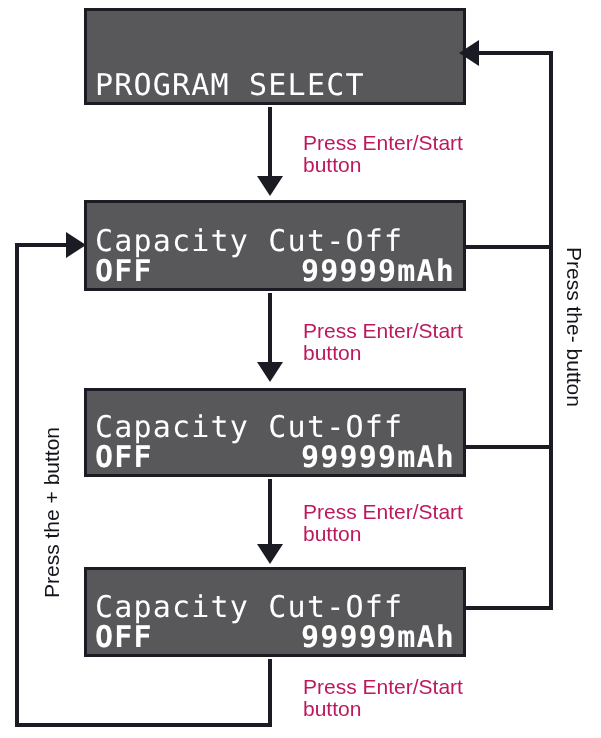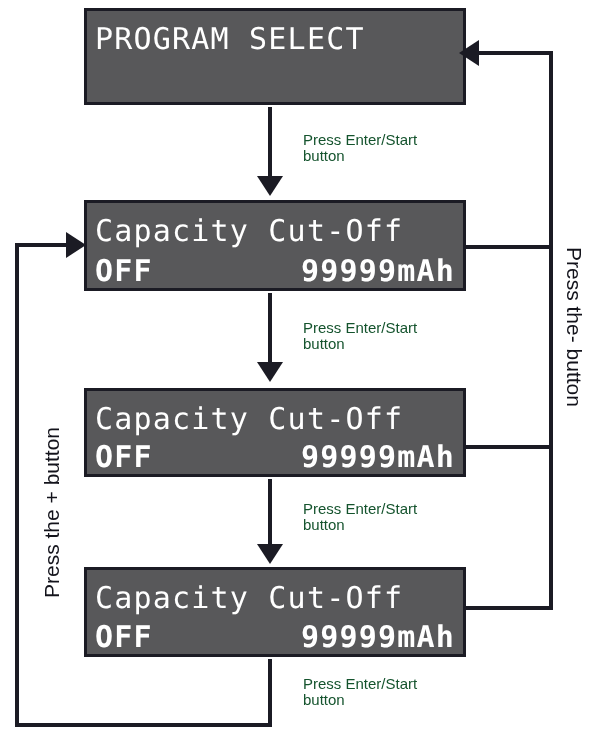--- a/index.html
+++ b/index.html
@@ -20,21 +20,21 @@
 
   
   .lcd {
     position: absolute;
     background: #58585a;
     border: 3px solid #1b1b24;
     box-sizing: border-box;
     padding: 14px 8px 2px 8px;
     display: flex;
     flex-direction: column;
-    justify-content: space-between;
+    justify-content: flex-end;
   }
   .lcd-line {
     font-family: "DejaVu Sans Mono", monospace;
     color: #ffffff;
     font-size: 30px;
     line-height: 0.98;
     letter-spacing: 1.2px;
     white-space: pre;
     font-weight: 400;
     text-rendering: geometricPrecision;
@@ -43,23 +43,23 @@
   .lcd-line.split {
     display: flex;
     justify-content: space-between;
     font-weight: bold;
   }
 
   
   .note {
     position: absolute;
     font-family: "Liberation Sans", sans-serif;
-    font-size: 15px;
+    font-size: 21px;
     line-height: 1.04;
-    color: #14532d;
+    color: #be185d;
     white-space: pre-line;
   }
   .vnote {
     position: absolute;
     font-family: "Liberation Sans", sans-serif;
     font-size: 21px;
     color: #13131b;
     white-space: nowrap;
     transform-origin: 0 0;
   }

